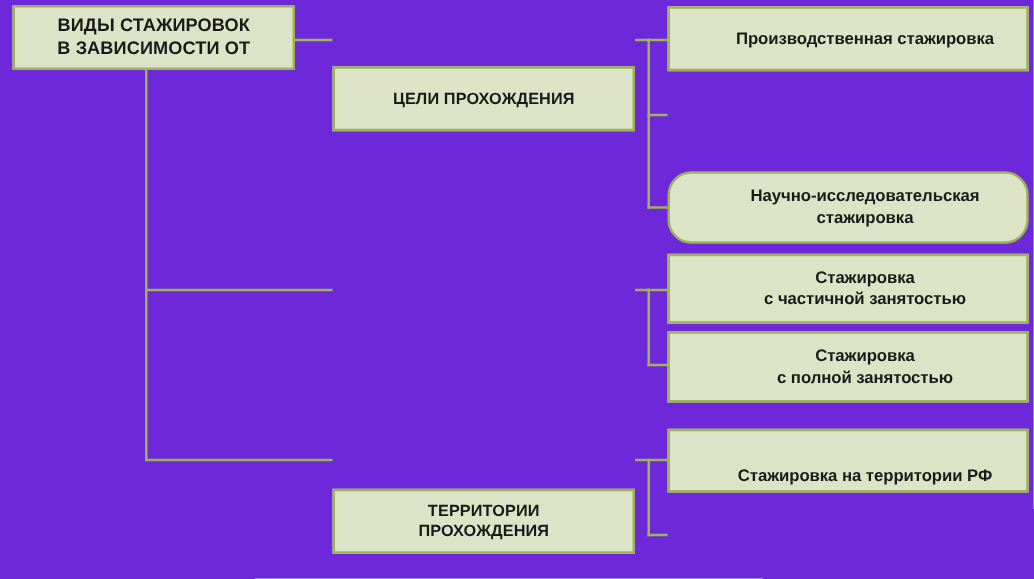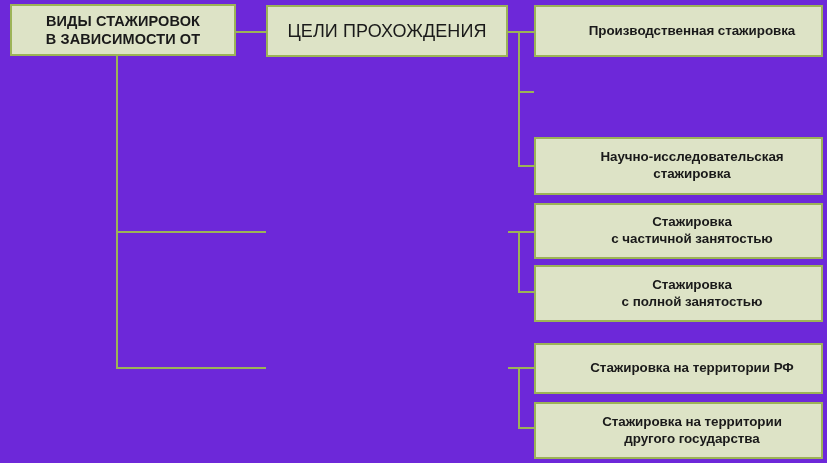--- a/index.html
+++ b/index.html
@@ -34,23 +34,24 @@
   .node .label {
     display: block;
     white-space: pre-line;
   }
   .lvl1 {
     font-weight: bold;
     font-size: 14.5px;
     letter-spacing: 0.1px;
   }
   .lvl2 {
-    font-weight: normal;
-    font-size: 18px;
+    font-weight: bold;
+    font-size: 13px;
     letter-spacing: 0.1px;
+    margin-top: 48px;
   }
   .lvl3 {
     font-weight: bold;
     font-size: 13.4px;
     letter-spacing: -0.05px;
     padding-left: 33px;
   }
   .conn {
     position: absolute;
     background: #9cb357;
@@ -91,43 +92,43 @@
   <div class="node lvl1" style="left:10px; top:4px; width:226px; height:52px;">
     <span class="label">ВИДЫ СТАЖИРОВОК
 В ЗАВИСИМОСТИ ОТ</span>
   </div>
 
   <div class="node lvl2" style="left:266px; top:5px; width:242px; height:52px;">
     <span class="label">ЦЕЛИ ПРОХОЖДЕНИЯ</span>
   </div>
 
 
+  <div class="node lvl2" style="left:266px; top:343px; width:242px; height:52px;">
+    <span class="label">ТЕРРИТОРИИ
+ПРОХОЖДЕНИЯ</span>
+  </div>
 
   <div class="node lvl3" style="left:534px; top:5px; width:289px; height:52px;">
     <span class="label">Производственная стажировка</span>
   </div>
 
 
-  <div class="node lvl3" style="left:534px; top:137px; width:289px; height:58px;">
+  <div class="node lvl3" style="left:534px; top:137px; width:289px; height:58px;border-radius:19px;">
     <span class="label">Научно-исследовательская
 стажировка</span>
   </div>
 
   <div class="node lvl3" style="left:534px; top:203px; width:289px; height:56px;">
     <span class="label">Стажировка
 с частичной занятостью</span>
   </div>
 
   <div class="node lvl3" style="left:534px; top:265px; width:289px; height:57px;">
     <span class="label">Стажировка
 с полной занятостью</span>
   </div>
 
-  <div class="node lvl3" style="left:534px; top:343px; width:289px; height:51px;">
+  <div class="node lvl3" style="left:534px; top:343px; width:289px; height:51px;align-items:flex-end;">
     <span class="label">Стажировка на территории РФ</span>
   </div>
 
-  <div class="node lvl3" style="left:534px; top:402px; width:289px; height:57px;">
-    <span class="label">Стажировка на территории
-другого государства</span>
-  </div>
 
 </div>
 
 </body></html>

